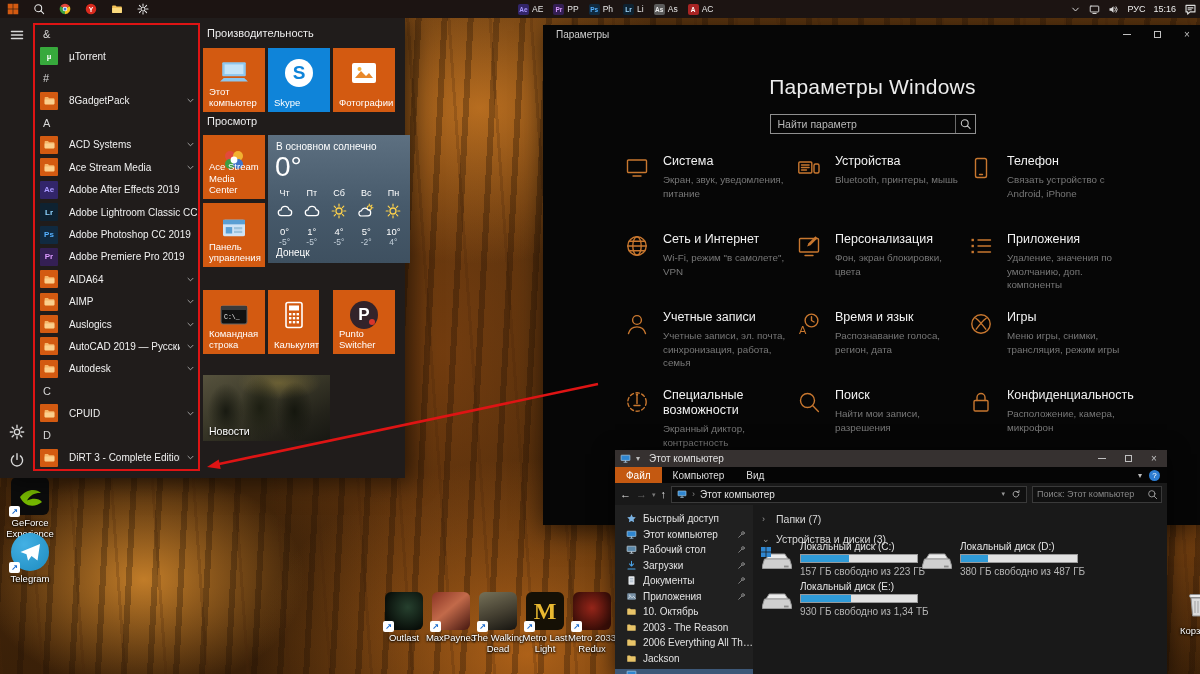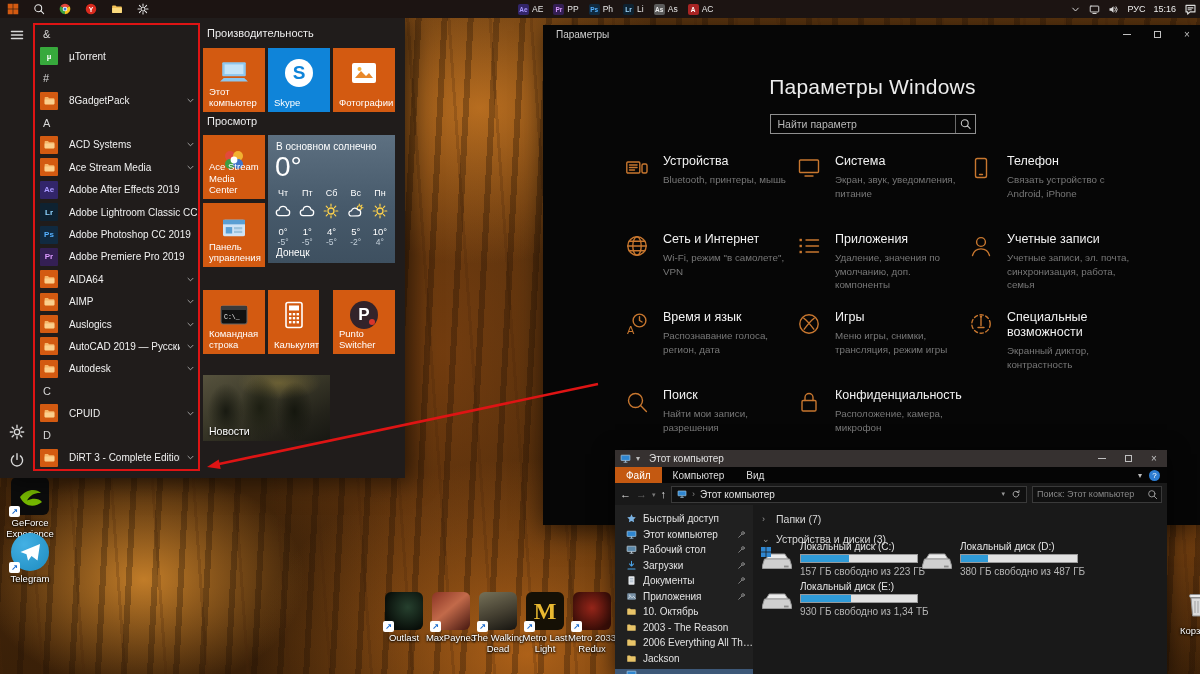--- a/index.html
+++ b/index.html
@@ -240,40 +240,40 @@
           <svg viewBox="0 0 16 16">
             <circle cx="7" cy="7" r="4.6" stroke="currentColor" fill="none" stroke-width="1.4" stroke-linecap="round" stroke-linejoin="round"></circle>
             <path d="M10.6 10.6L14.2 14.2" stroke="currentColor" fill="none" stroke-width="1.4" stroke-linecap="round" stroke-linejoin="round"></path>
           </svg>
         </span>
     </div>
     <div id="sw-cats">
         <div class="cat">
           <span class="icon ">
             <svg viewBox="0 0 24 24">
+              <rect x="2.5" y="4" width="19" height="12.5" rx="1" stroke="currentColor" fill="none" stroke-width="1.4" stroke-linecap="round" stroke-linejoin="round"></rect>
+              <path d="M8 20h8" stroke="currentColor" fill="none" stroke-width="1.4" stroke-linecap="round" stroke-linejoin="round"></path>
+            </svg>
+          </span>
+          <div>
+            <div class="cat-title">Система</div>
+            <div class="cat-sub">Экран, звук, уведомления, питание</div>
+          </div>
+        </div>
+        <div class="cat">
+          <span class="icon ">
+            <svg viewBox="0 0 24 24">
               <rect x="1.8" y="6" width="13" height="11" rx="1" stroke="currentColor" fill="none" stroke-width="1.4" stroke-linecap="round" stroke-linejoin="round"></rect>
               <path d="M4.5 9h7.6M4.5 11.5h7.6M4.5 14h5" stroke="currentColor" fill="none" stroke-width="1.4" stroke-linecap="round" stroke-linejoin="round"></path>
               <rect x="17" y="8" width="5" height="9" rx="1.5" stroke="currentColor" fill="none" stroke-width="1.4" stroke-linecap="round" stroke-linejoin="round"></rect>
             </svg>
           </span>
           <div>
             <div class="cat-title">Устройства</div>
             <div class="cat-sub">Bluetooth, принтеры, мышь</div>
-          </div>
-        </div>
-        <div class="cat">
-          <span class="icon ">
-            <svg viewBox="0 0 24 24">
-              <rect x="2.5" y="4" width="19" height="12.5" rx="1" stroke="currentColor" fill="none" stroke-width="1.4" stroke-linecap="round" stroke-linejoin="round"></rect>
-              <path d="M8 20h8" stroke="currentColor" fill="none" stroke-width="1.4" stroke-linecap="round" stroke-linejoin="round"></path>
-            </svg>
-          </span>
-          <div>
-            <div class="cat-title">Система</div>
-            <div class="cat-sub">Экран, звук, уведомления, питание</div>
           </div>
         </div>
         <div class="cat">
           <span class="icon ">
             <svg viewBox="0 0 24 24">
               <rect x="6.5" y="2.5" width="11" height="19" rx="1.8" stroke="currentColor" fill="none" stroke-width="1.4" stroke-linecap="round" stroke-linejoin="round"></rect>
               <path d="M10.5 18.5h3" stroke="currentColor" fill="none" stroke-width="1.4" stroke-linecap="round" stroke-linejoin="round"></path>
             </svg>
           </span>
           <div>
@@ -285,20 +285,33 @@
           <span class="icon ">
             <svg viewBox="0 0 24 24">
               <circle cx="12" cy="12" r="9.2" stroke="currentColor" fill="none" stroke-width="1.4" stroke-linecap="round" stroke-linejoin="round"></circle>
               <ellipse cx="12" cy="12" rx="4.2" ry="9.2" stroke="currentColor" fill="none" stroke-width="1.4" stroke-linecap="round" stroke-linejoin="round"></ellipse>
               <path d="M2.8 12h18.4M4 7.2h16M4 16.8h16" stroke="currentColor" fill="none" stroke-width="1.4" stroke-linecap="round" stroke-linejoin="round"></path>
             </svg>
           </span>
           <div>
             <div class="cat-title">Сеть и Интернет</div>
             <div class="cat-sub">Wi-Fi, режим "в самолете", VPN</div>
+          </div>
+        </div>
+        <div class="cat">
+          <span class="icon ">
+            <svg viewBox="0 0 24 24">
+              <rect x="2.5" y="4.5" width="19" height="13.5" rx="1" stroke="currentColor" fill="none" stroke-width="1.4" stroke-linecap="round" stroke-linejoin="round"></rect>
+              <path d="M8 21.5h8" stroke="currentColor" fill="none" stroke-width="1.4" stroke-linecap="round" stroke-linejoin="round"></path>
+              <path d="M18.5 2.2l-7 7-1.4 3.4 3.4-1.4 7-7z" fill="currentColor" stroke="none"></path>
+            </svg>
+          </span>
+          <div>
+            <div class="cat-title">Персонализация</div>
+            <div class="cat-sub">Фон, экран блокировки, цвета</div>
           </div>
         </div>
         <div class="cat">
           <span class="icon ">
             <svg viewBox="0 0 24 24">
               <path d="M9 6h12.5M9 12h12.5M9 18h12.5" stroke="currentColor" fill="none" stroke-width="1.4" stroke-linecap="round" stroke-linejoin="round"></path>
               <rect x="2.5" y="4.8" width="2.4" height="2.4" fill="currentColor"></rect>
               <rect x="2.5" y="10.8" width="2.4" height="2.4" fill="currentColor"></rect>
               <rect x="2.5" y="16.8" width="2.4" height="2.4" fill="currentColor"></rect>
             </svg>
@@ -924,21 +937,21 @@
             <div class="tcenter">
               <span style="width:28px;height:28px;border-radius:50%;background:#33232a;color:#fff;font-size:17px;font-weight:bold;display:flex;align-items:center;justify-content:center;position:relative">P<i style="position:absolute;right:3px;bottom:4px;width:6px;height:6px;border-radius:50%;background:#d8352a"></i></span>
             </div>
             <div class="tlabel">Punto Switcher</div>
           </div>
           <div class="tile tile-news" id="tile-news" style="left:3px;top:357px;width:127px;height:66px">
             <div class="tcenter"></div>
             <div class="tlabel">Новости</div>
           </div>
         </div>
-      <div class="tile" id="tile-weather" style="left:68px;top:117px;width:127px;height:128px">
+      <div class="tile" id="tile-weather" style="left:68px;top:117px;width:142px;height:128px">
         <div class="wt-cond">В основном солнечно</div>
         <div class="wt-temp">0°</div>
         <div class="wt-days" id="wt-days">
             <div><div class="wd">Чт</div><div class="wi icon">
                 <svg viewBox="0 0 16 16">
                   <path d="M4.3 12.6a2.9 2.9 0 0 1-.2-5.8A4 4 0 0 1 12 6.7a2.7 2.7 0 0 1-.6 5.9z" fill="none" stroke="#fff" stroke-width="1.3" stroke-linejoin="round"></path>
                 </svg>
               </div><div class="hi">0°</div><div class="lo">-5°</div></div>
             <div><div class="wd">Пт</div><div class="wi icon">
                 <svg viewBox="0 0 16 16">

